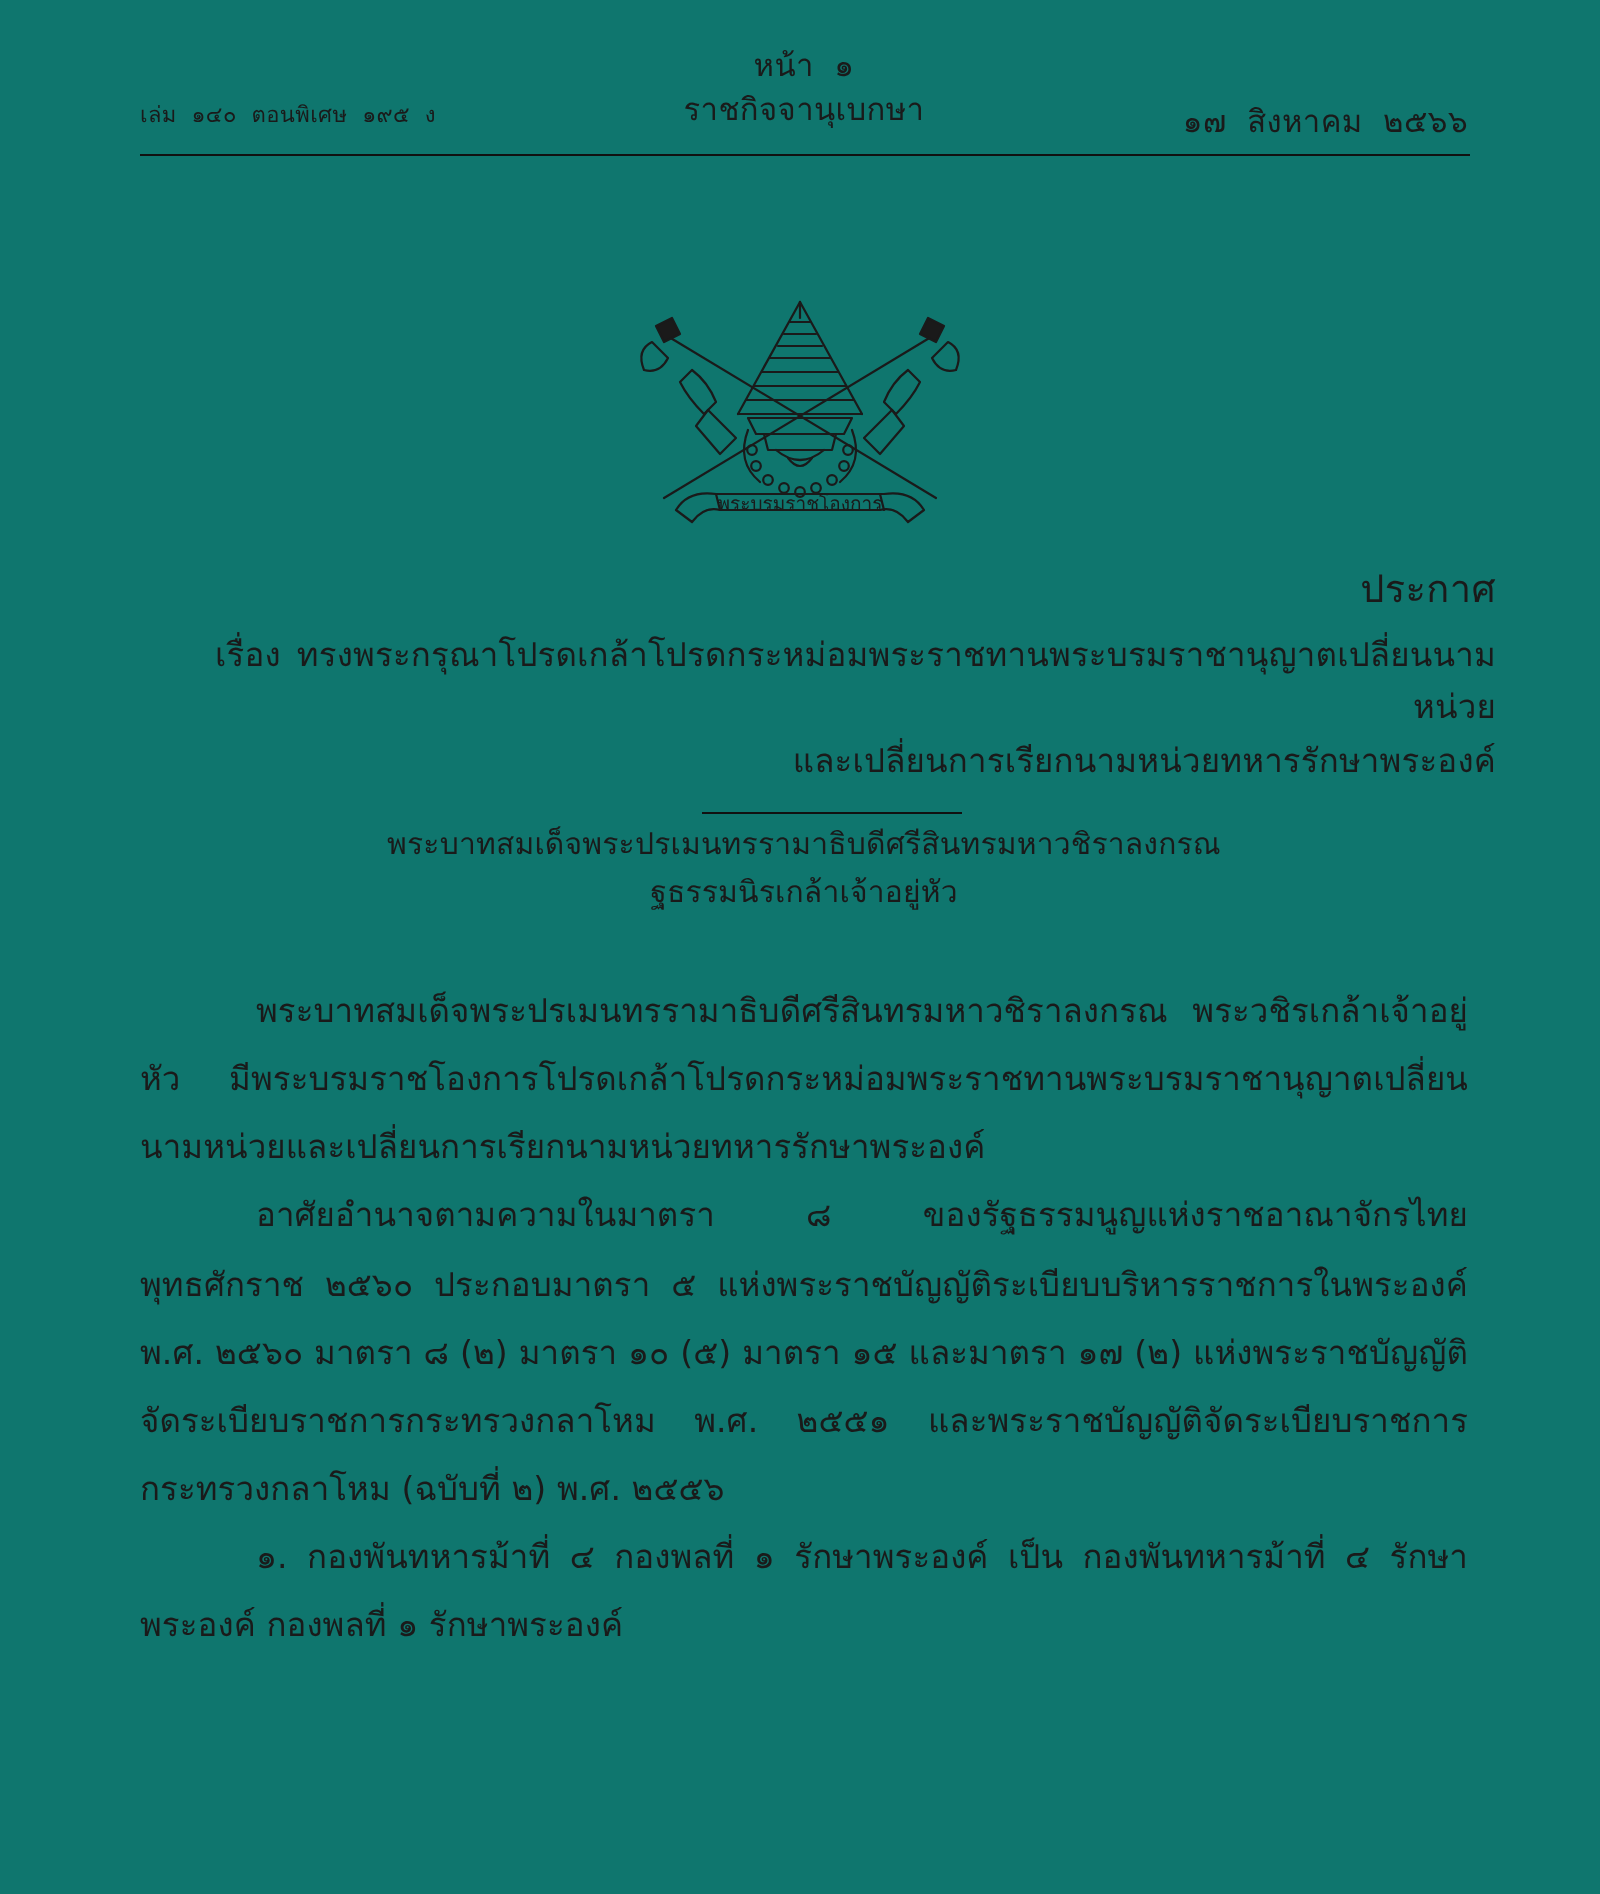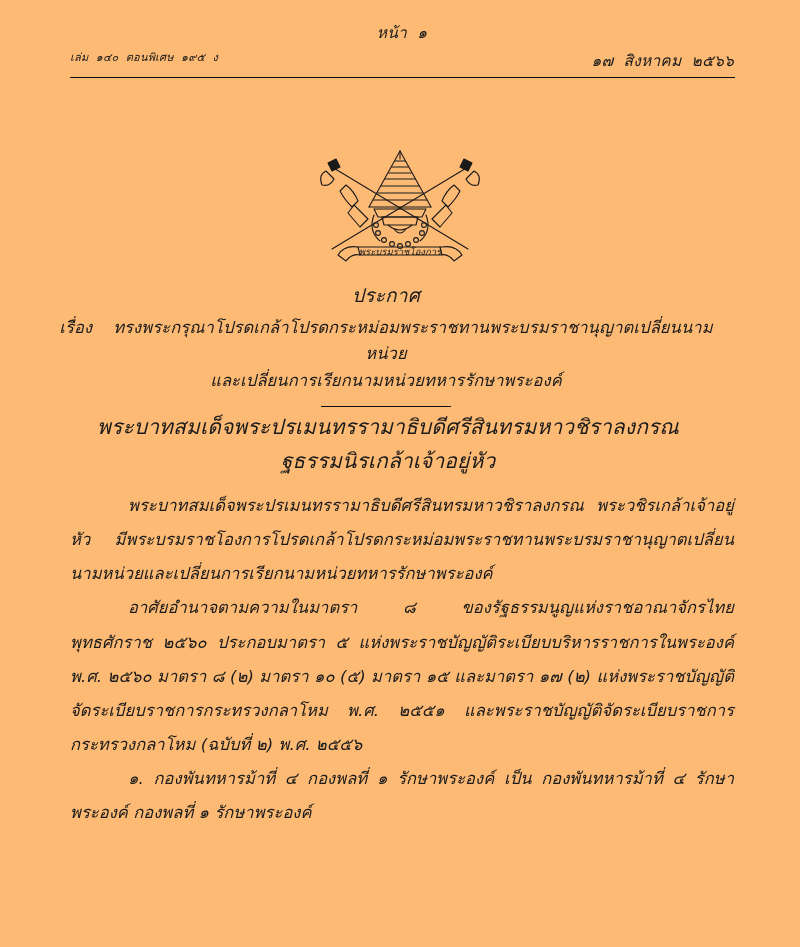--- a/index.html
+++ b/index.html
@@ -15,23 +15,22 @@
     overflow: hidden;
     font-family: "DejaVu Sans", "Liberation Sans", sans-serif;
     color: #1a1a1a;
     -webkit-font-smoothing: antialiased;
   }
 
   .page {
     position: relative;
     width: 800px;
     height: 947px;
-    background: #fdba74;
+    background: #0f766e;
     box-sizing: border-box;
-    font-style: italic;
   }
 
   
   .masthead {
     position: absolute;
     left: 70px;
     top: 22px;
     width: 664px;
     height: 52px;
   }
@@ -88,58 +87,58 @@
   }
   .emblem {
     width: 196px;
     height: 128px;
     display: block;
   }
 
   
   .title-block {
     position: absolute;
-    left: 54px;
+    left: 84px;
     top: 281px;
     width: 664px;
-    text-align: center;
+    text-align: right;
   }
   .doc-type {
     font-size: 19px;
     line-height: 1.5;
     letter-spacing: 0.2px;
   }
   .doc-subject {
     font-size: 16.5px;
     line-height: 1.62;
     margin-top: 5px;
     letter-spacing: 0.1px;
   }
   .doc-subject .subj-label {
-    margin-right: 21px;
+    margin-right: 8px;
   }
   .rule-short-wrap {
     margin-top: 11px;
     display: flex;
     justify-content: center;
   }
   .rule-short {
     width: 130px;
     height: 0;
     border-top: 1.6px solid #111111;
   }
 
   
   .royal-name {
     position: absolute;
-    left: 56px;
+    left: 70px;
     top: 410px;
     width: 664px;
     text-align: center;
-    font-size: 21px;
+    font-size: 15px;
     line-height: 1.62;
     letter-spacing: 0.1px;
   }
 
   
   .body-text {
     position: absolute;
     left: 70px;
     top: 489px;
     width: 664px;
@@ -167,20 +166,21 @@
   }
 </style>
 </head>
 <body>
 
 <div class="page">
 
   <div class="masthead">
     <div class="masthead-center">
       <div class="masthead-page-line">หน้า  ๑</div>
+      <div class="masthead-gazette">ราชกิจจานุเบกษา</div>
     </div>
     <div class="masthead-left">เล่ม  ๑๔๐  ตอนพิเศษ  ๑๙๕  ง</div>
     <div class="masthead-right">๑๗  สิงหาคม  ๒๕๖๖</div>
   </div>
   <div class="rule-full"></div>
 
   <div class="emblem-wrap">
     <svg class="emblem" viewBox="0 0 196 128">
       <g fill="none" stroke="#1a1a1a" stroke-width="1.1" stroke-linecap="round" stroke-linejoin="round">
 

